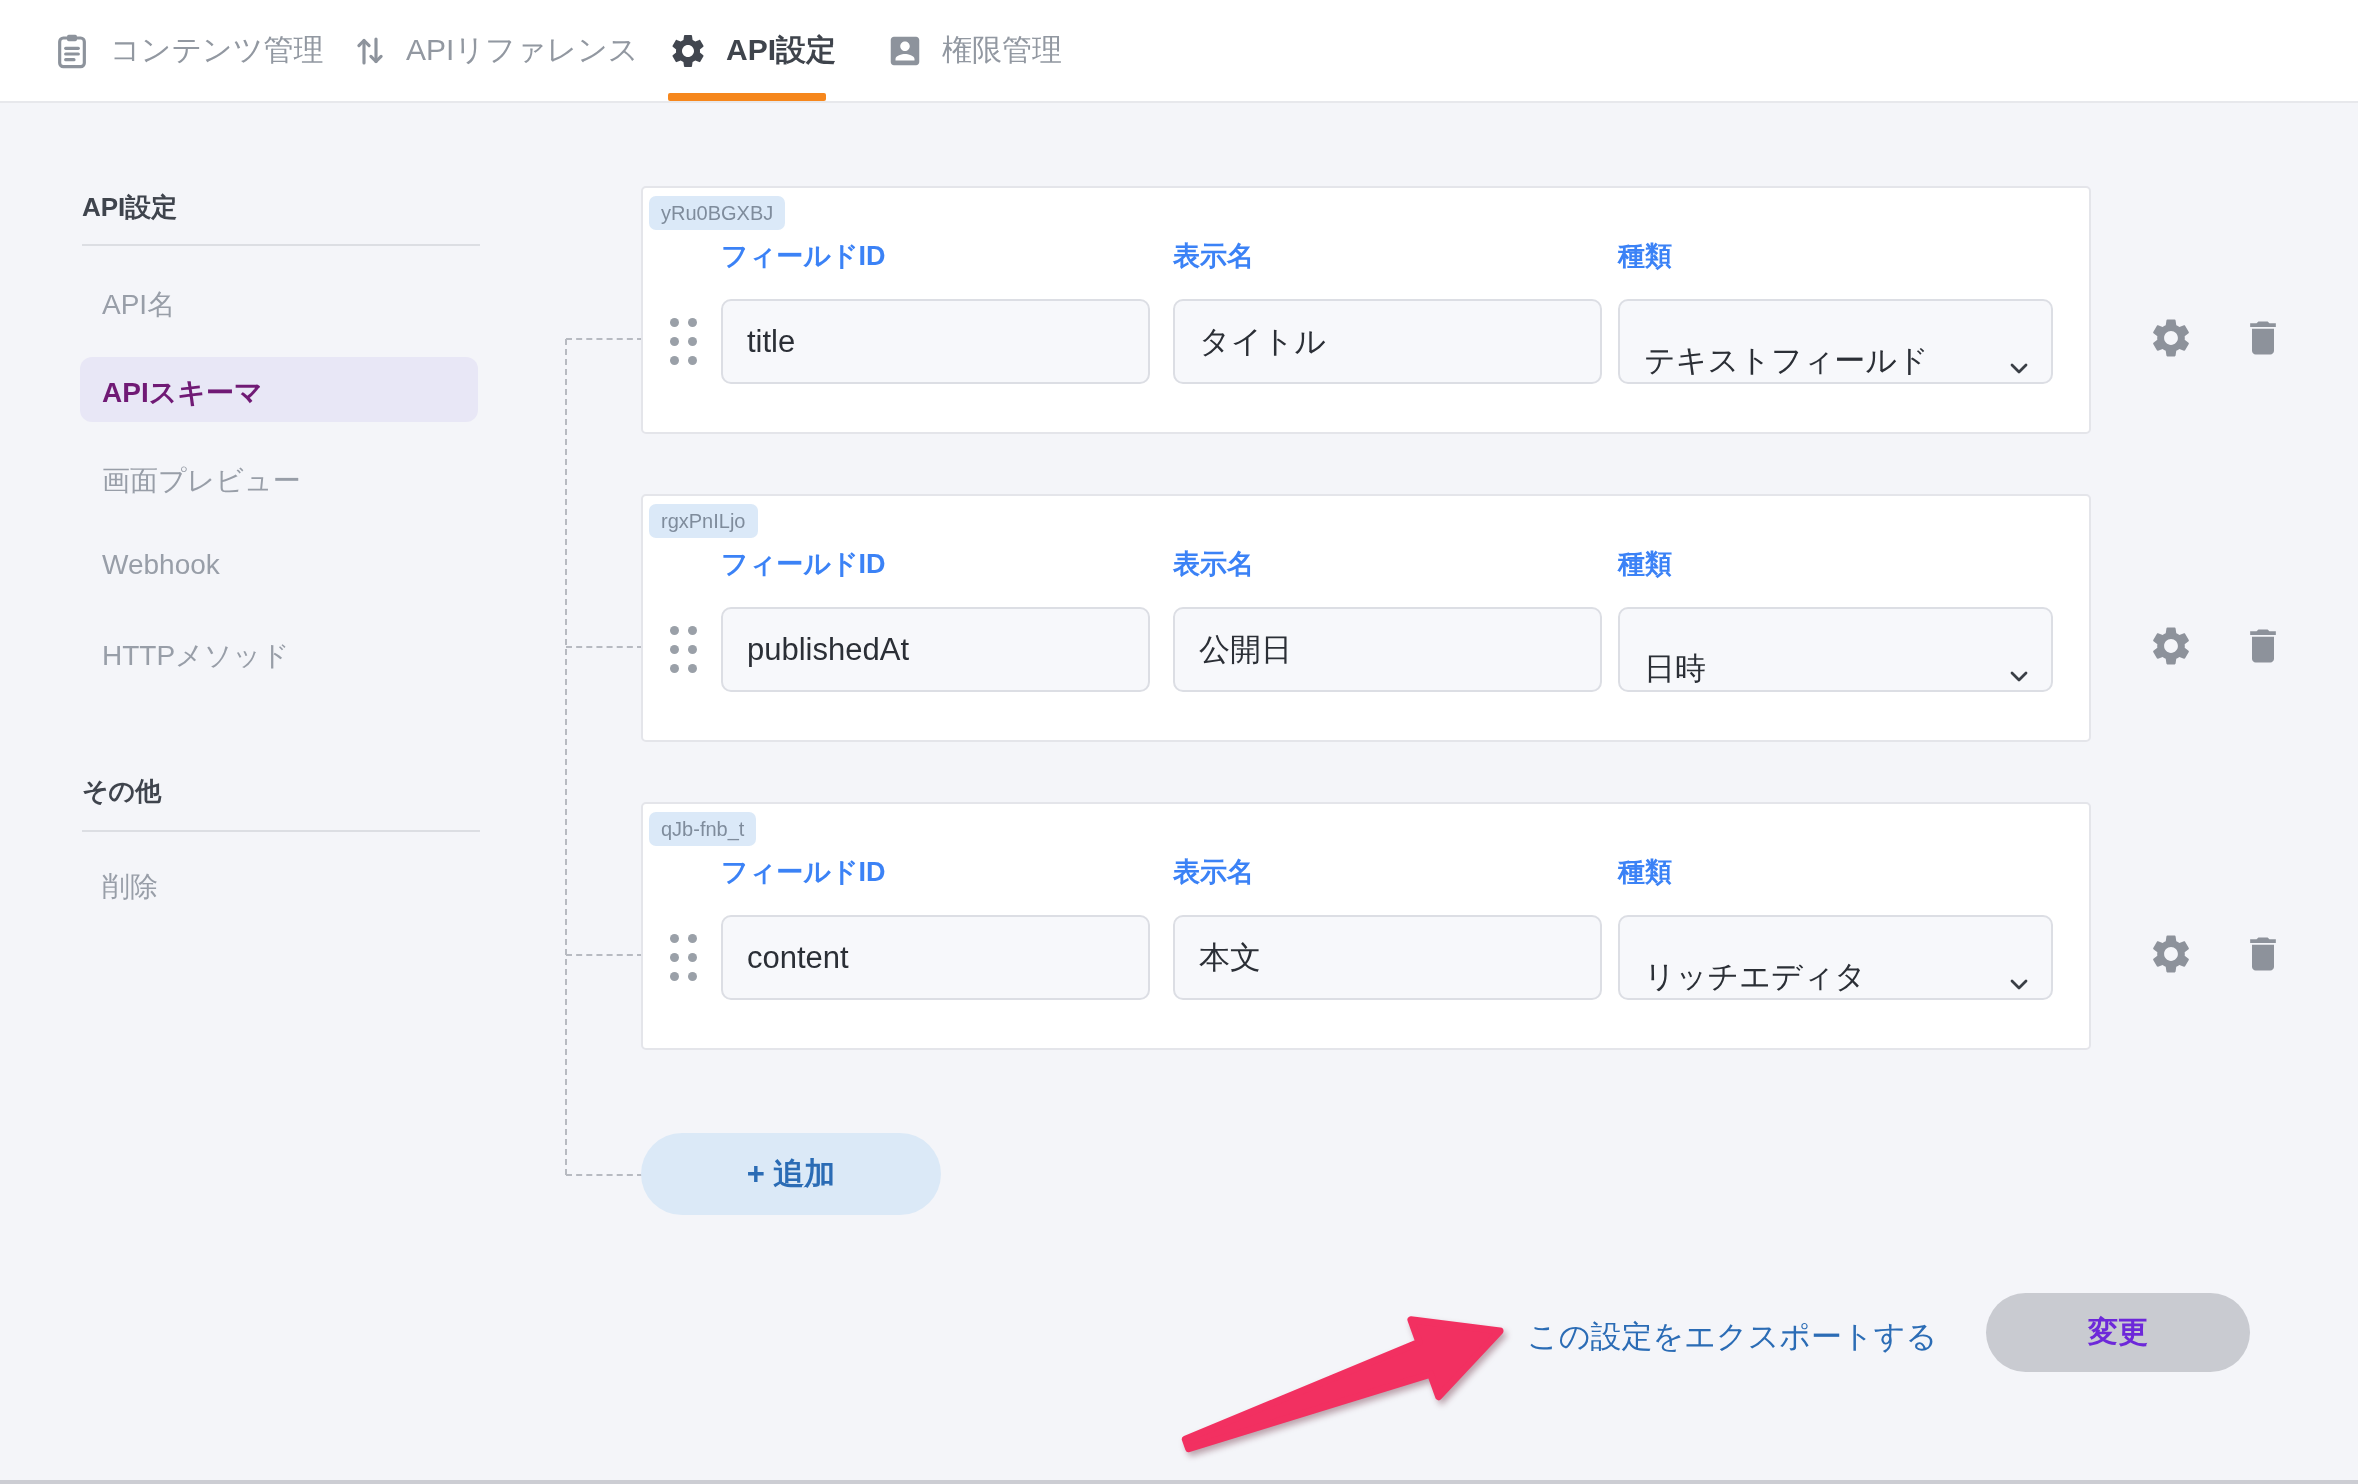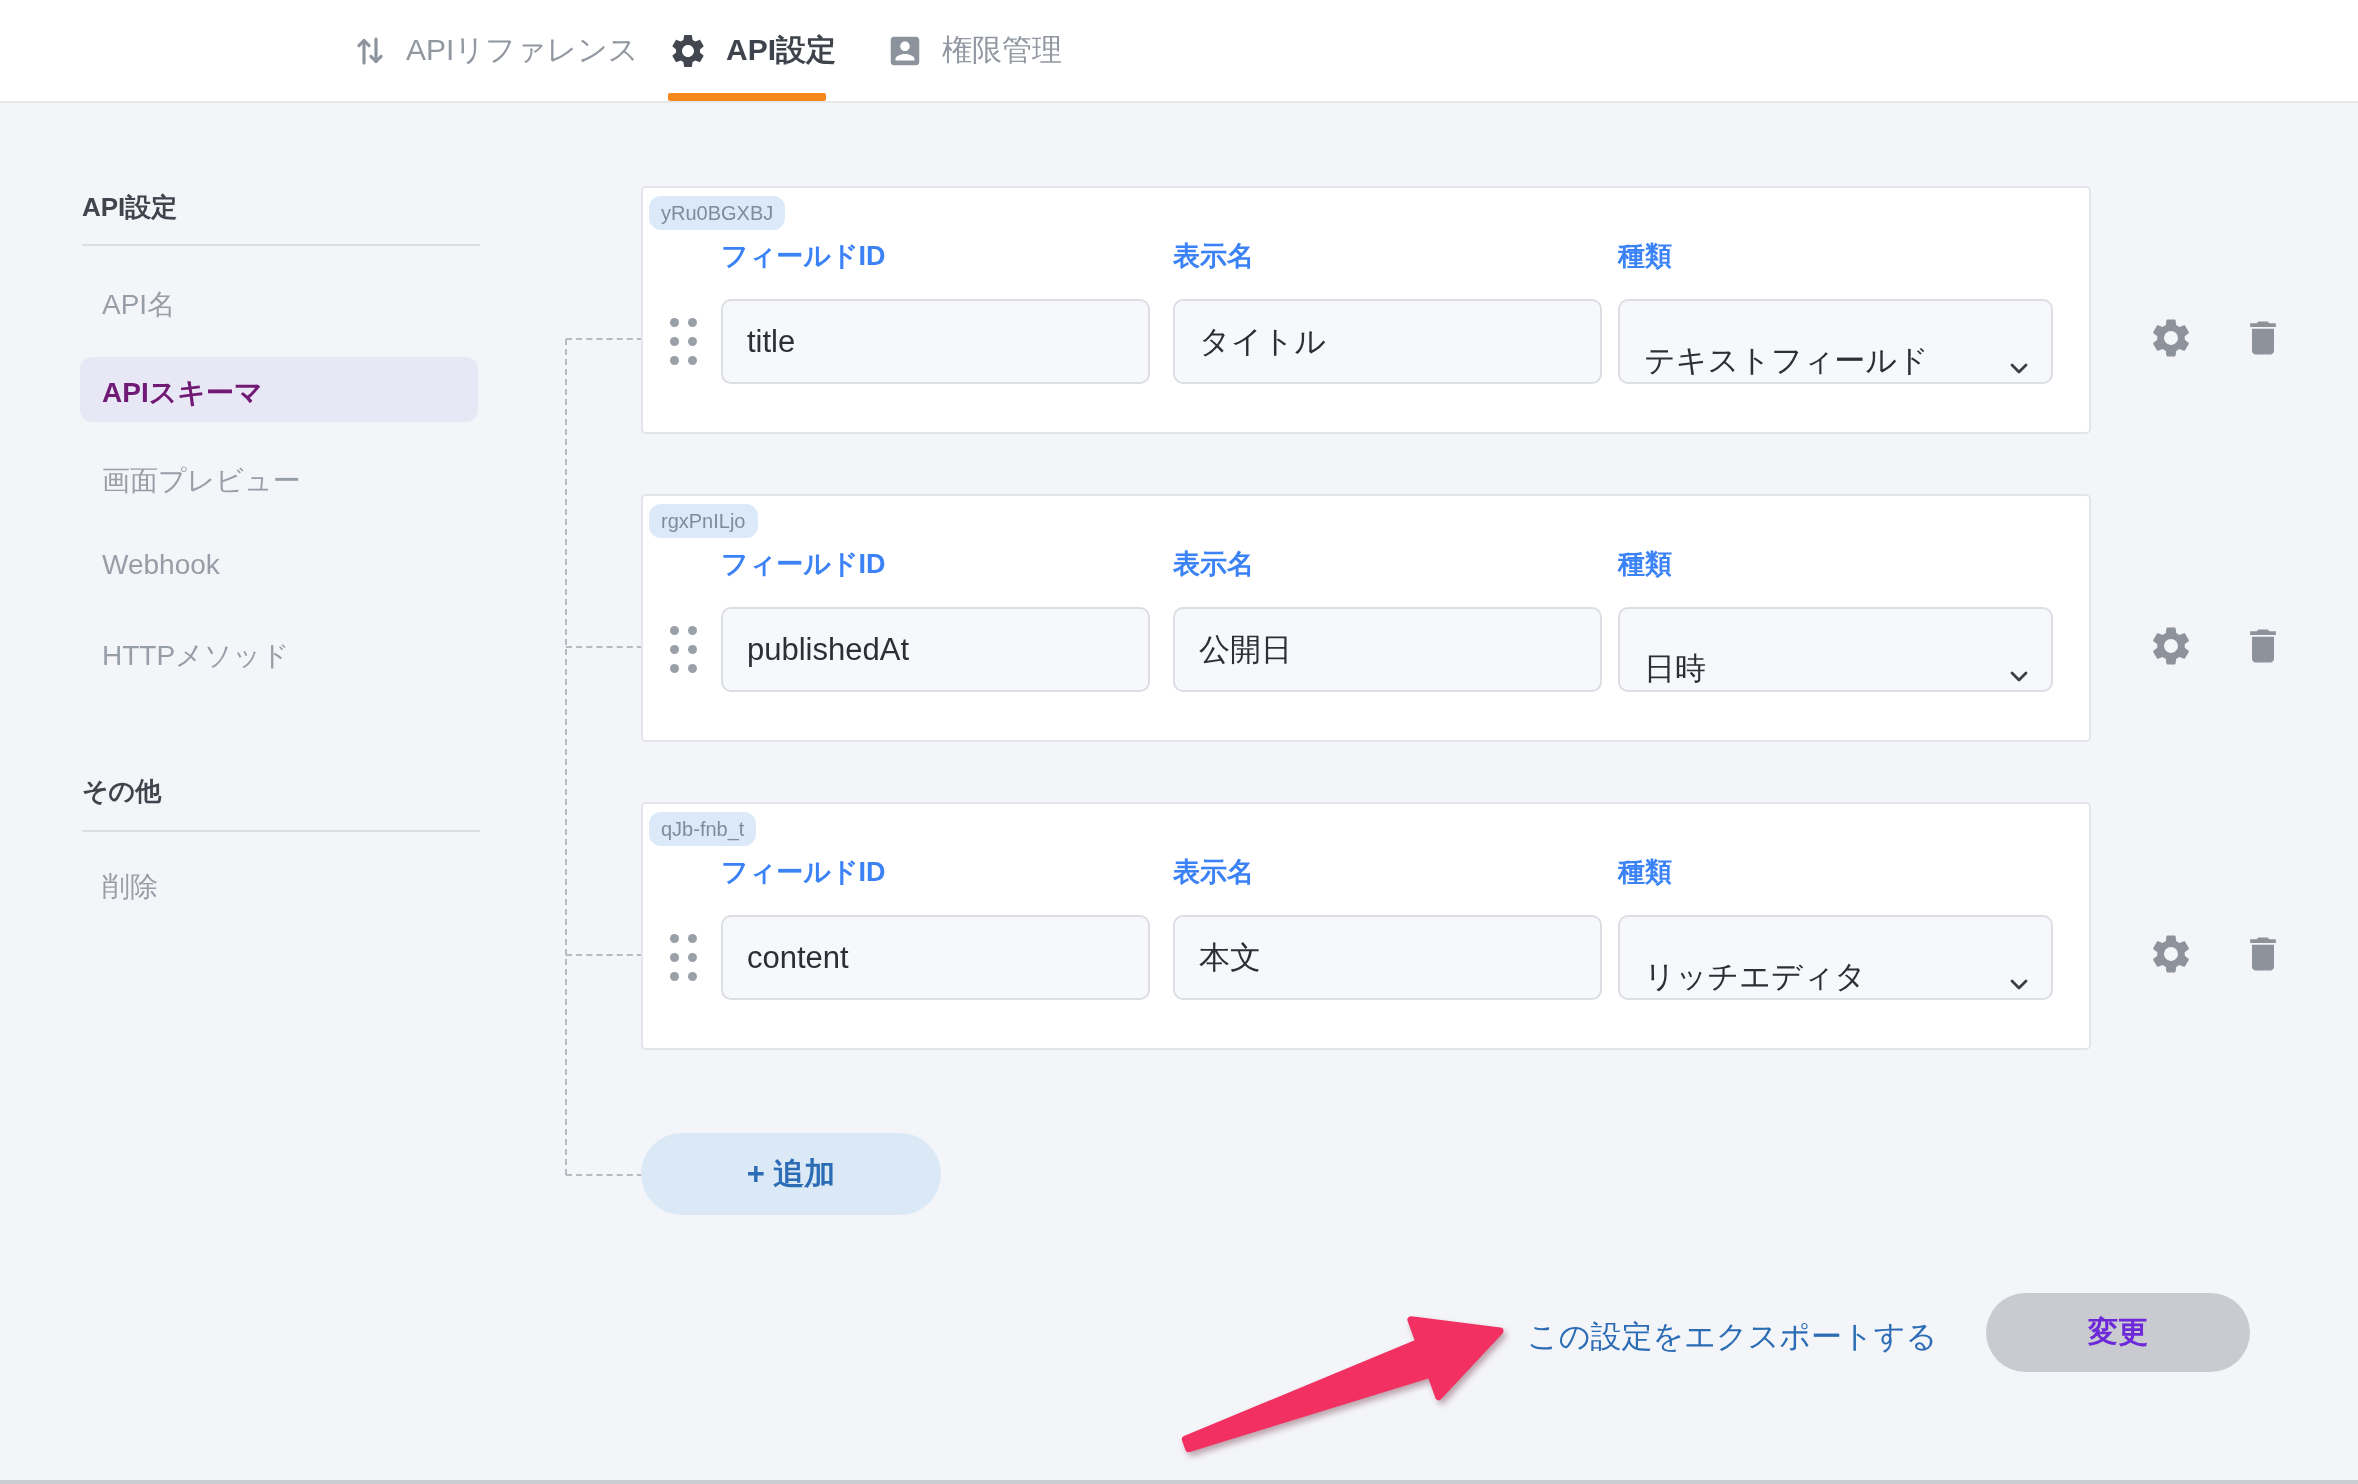--- a/index.html
+++ b/index.html
@@ -21,21 +21,21 @@
   .sb-divider{position:absolute;left:82px;width:398px;height:2px;background:#dcdee3;}
   .sb-item{position:absolute;left:102px;font-size:28px;color:#989ea8;cursor:pointer;background:none;border:none;padding:0;font-family:inherit;}
   .sb-active-pill{position:absolute;left:80px;top:357px;width:398px;height:65px;background:#e8e7f6;border-radius:12px;}
   .sb-item.active{color:#701a75;font-weight:bold;}
   
   .conn-v{position:absolute;left:565px;top:339px;height:836px;width:0;border-left:2px dashed #b7bac1;}
   .conn-h{position:absolute;left:566px;width:77px;height:0;border-top:2px dashed #b7bac1;}
   
   .card-row{position:absolute;left:641px;width:1717px;height:248px;}
   .card{position:absolute;left:0;top:0;width:1450px;height:248px;background:#ffffff;border:2px solid #e4e5ea;border-radius:5px;box-sizing:border-box;}
-  .badge{position:absolute;left:6px;top:8px;height:34px;line-height:34px;padding:0 12px;background:#dbe9f8;color:#7f8c9c;font-size:20px;border-radius:12px;}
+  .badge{position:absolute;left:6px;top:8px;height:34px;line-height:34px;padding:0 12px;background:#dbe9f8;color:#7f8c9c;font-size:20px;border-radius:7px;}
   .drag{position:absolute;left:24px;top:122px;width:34px;height:64px;display:grid;grid-template-columns:repeat(2,10px);grid-auto-rows:10px;gap:9px 8px;align-content:center;justify-content:center;cursor:grab;}
   .drag i{width:9px;height:9px;border-radius:50%;background:#9aa0a8;}
   .col{position:absolute;top:0;height:248px;}
   .c1{left:78px;width:429px;} .c2{left:530px;width:429px;} .c3{left:975px;width:435px;}
   .f-label{position:absolute;top:50px;left:0;font-size:27px;font-weight:bold;color:#3b82f6;}
   .f-input{position:absolute;top:111px;left:0;width:100%;height:85px;box-sizing:border-box;background:#f7f8fb;border:2px solid #dcdee4;border-radius:10px;font-size:31px;color:#2b2f36;padding:0 20px 0 24px;font-family:inherit;}
   .f-select{position:absolute;top:111px;left:0;width:100%;height:85px;box-sizing:border-box;background:#f7f8fb;border:2px solid #dcdee4;border-radius:10px;font-size:31px;color:#2b2f36;padding:0 18px 0 24px;display:flex;align-items:flex-end;justify-content:space-between;cursor:pointer;}
   .icon-btn{position:absolute;width:48px;height:48px;top:129px;background:none;border:none;padding:0;cursor:pointer;color:#8d929b;}
   .icon-btn.gear-pos{left:1506px;} .icon-btn.trash-pos{left:1598px;}
   
@@ -43,20 +43,32 @@
   
   .export-link{position:absolute;left:1527px;top:1316px;font-size:31px;color:#2b6cb5;background:none;border:none;padding:0;font-family:inherit;cursor:pointer;}
   .submit-btn{position:absolute;left:1986px;top:1293px;width:264px;height:79px;border-radius:40px;background:#c9cbd1;border:none;color:#6d28d9;font-size:30px;font-weight:bold;font-family:inherit;cursor:default;}
   .arrow-svg{position:absolute;left:0;top:0;width:2358px;height:1484px;pointer-events:none;z-index:8;}
   .window-edge{position:absolute;left:0;right:0;bottom:0;height:4px;background:#c2c3c9;opacity:.8;}
 </style>
 </head>
 <body>
 
 <div class="nav">
+  <button class="tab tab1">
+    <span class="t-icon">
+      <svg viewBox="0 0 24 24" width="40" height="40" fill="none" stroke="#8d939c" stroke-width="1.9" stroke-linecap="round">
+        <rect x="4.6" y="4.2" width="14.8" height="17.2" rx="2.2"></rect>
+        <rect x="9" y="2.3" width="6" height="3.8" rx="1" fill="#8d939c" stroke="none"></rect>
+        <line x1="8.2" y1="10.4" x2="15.8" y2="10.4"></line>
+        <line x1="8.2" y1="13.8" x2="15.8" y2="13.8"></line>
+        <line x1="8.2" y1="17.2" x2="13.2" y2="17.2"></line>
+      </svg>
+    </span>
+    <span>コンテンツ管理</span>
+  </button>
   <button class="tab tab2">
     <span class="t-icon">
       <svg viewBox="0 0 24 24" width="36" height="36" fill="none" stroke="#8d939c" stroke-width="2.1" stroke-linecap="round" stroke-linejoin="round">
         <path d="M8 20V5"></path>
           <path d="M4.6 8.4L8 5l3.4 3.4"></path>
         <path d="M16 4v15"></path>
           <path d="M12.6 15.6L16 19l3.4-3.4"></path>
       </svg>
     </span>
     <span>APIリファレンス</span>

